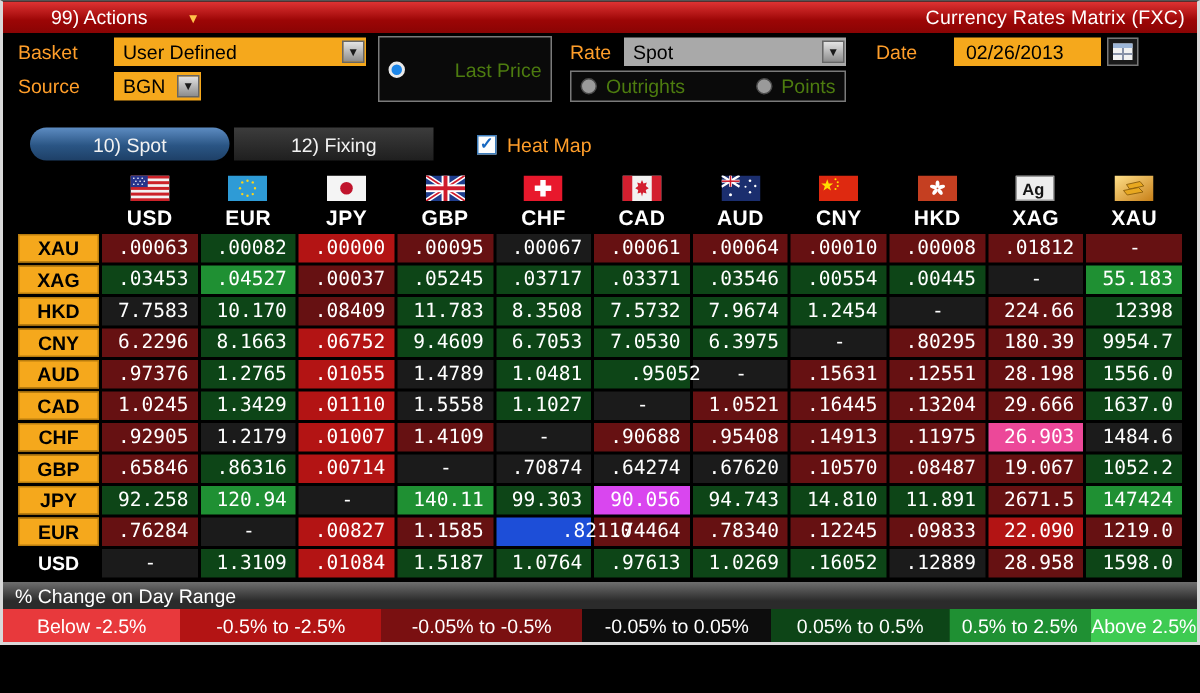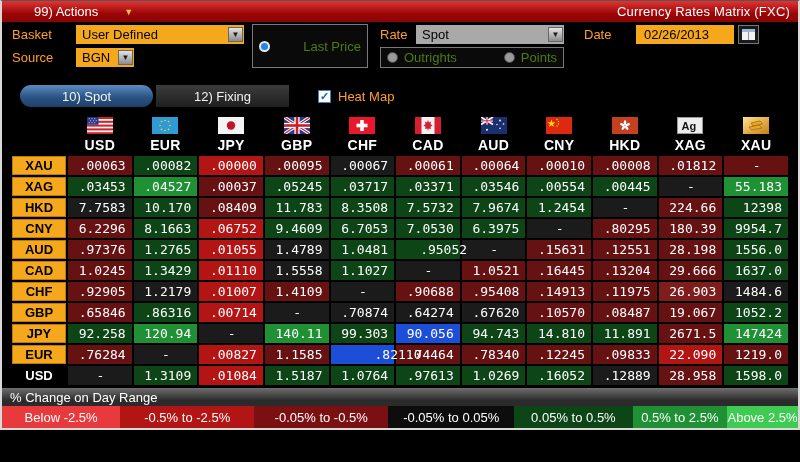--- a/index.html
+++ b/index.html
@@ -424,21 +424,21 @@
             <th class="rowlabel">CHF</th>
             <td class="cell" style="background: rgb(102, 17, 18);">.92905</td>
             <td class="cell" style="background: rgb(27, 27, 27);">1.2179</td>
             <td class="cell" style="background: rgb(179, 20, 20);">.01007</td>
             <td class="cell" style="background: rgb(102, 17, 18);">1.4109</td>
             <td class="cell dash" style="background: rgb(27, 27, 27);">-</td>
             <td class="cell" style="background: rgb(102, 17, 18);">.90688</td>
             <td class="cell" style="background: rgb(102, 17, 18);">.95408</td>
             <td class="cell" style="background: rgb(102, 17, 18);">.14913</td>
             <td class="cell" style="background: rgb(102, 17, 18);">.11975</td>
-            <td class="cell" style="background: #7f1d1d;">26.903</td>
+            <td class="cell" style="background: #ec4899;">26.903</td>
             <td class="cell" style="background: rgb(27, 27, 27);">1484.6</td>
           </tr>
           <tr>
             <th class="rowlabel">GBP</th>
             <td class="cell" style="background: rgb(102, 17, 18);">.65846</td>
             <td class="cell" style="background: rgb(13, 69, 23);">.86316</td>
             <td class="cell" style="background: rgb(179, 20, 20);">.00714</td>
             <td class="cell dash" style="background: rgb(27, 27, 27);">-</td>
             <td class="cell" style="background: rgb(27, 27, 27);">.70874</td>
             <td class="cell" style="background: rgb(27, 27, 27);">.64274</td>
@@ -448,21 +448,21 @@
             <td class="cell" style="background: rgb(102, 17, 18);">19.067</td>
             <td class="cell" style="background: rgb(13, 69, 23);">1052.2</td>
           </tr>
           <tr>
             <th class="rowlabel">JPY</th>
             <td class="cell" style="background: rgb(13, 69, 23);">92.258</td>
             <td class="cell" style="background: rgb(31, 144, 51);">120.94</td>
             <td class="cell dash" style="background: rgb(27, 27, 27);">-</td>
             <td class="cell" style="background: rgb(31, 144, 51);">140.11</td>
             <td class="cell" style="background: rgb(13, 69, 23);">99.303</td>
-            <td class="cell" style="background: #1d4ed8;">90.056</td>
+            <td class="cell" style="background: #d946ef;">90.056</td>
             <td class="cell" style="background: rgb(13, 69, 23);">94.743</td>
             <td class="cell" style="background: rgb(13, 69, 23);">14.810</td>
             <td class="cell" style="background: rgb(13, 69, 23);">11.891</td>
             <td class="cell" style="background: rgb(102, 17, 18);">2671.5</td>
             <td class="cell" style="background: rgb(31, 144, 51);">147424</td>
           </tr>
           <tr>
             <th class="rowlabel">EUR</th>
             <td class="cell" style="background: rgb(102, 17, 18);">.76284</td>
             <td class="cell dash" style="background: rgb(27, 27, 27);">-</td>

